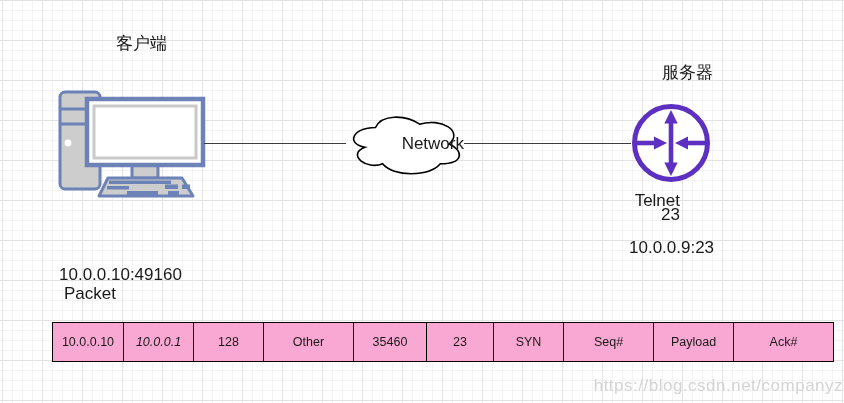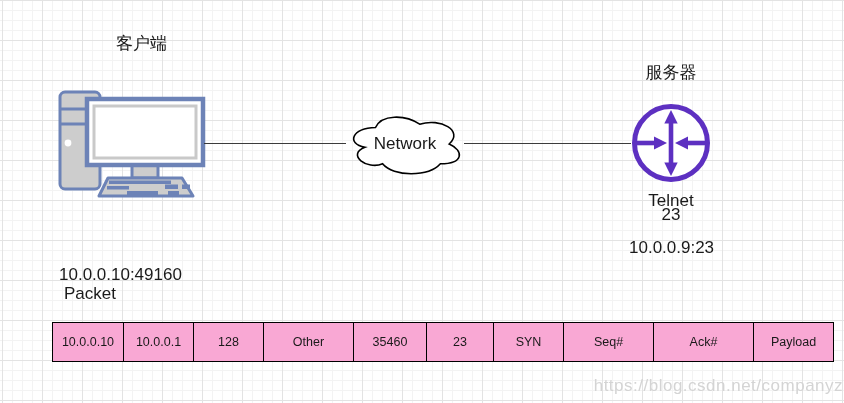--- a/index.html
+++ b/index.html
@@ -11,21 +11,21 @@
     background-image:
       linear-gradient(#e3e3e3 1px, transparent 1px),
       linear-gradient(90deg, #e3e3e3 1px, transparent 1px),
       linear-gradient(#f3f3f3 1px, transparent 1px),
       linear-gradient(90deg, #f3f3f3 1px, transparent 1px);
     background-size:40px 40px,40px 40px,10px 10px,10px 10px;
     background-position:2px 0,2px 0,2px 0,2px 0;
   }
   .abs{position:absolute;}
   .lbl{font-size:17px;line-height:14px;white-space:nowrap;}
-  .ctr{text-align:center;}
+  .ctr{text-align:right;}
   .hline{height:0;border-top:1.6px solid #3b3b3b;}
   
   .ptable{
     left:52px;top:322px;height:40px;display:flex;
     background:#fff;border:1.6px solid #000;box-sizing:border-box;
   }
   .pcell{
     display:flex;align-items:center;justify-content:center;
     font-size:12.5px;box-sizing:border-box;border-left:1.6px solid #000;
     background:#f9a8d4;
@@ -85,37 +85,37 @@
     <line x1="42" y1="21" x2="42" y2="63"></line>
     <polygon points="42,9 35.3,22.5 48.7,22.5" stroke="none"></polygon>
     <polygon points="42,75 35.3,61.5 48.7,61.5" stroke="none"></polygon>
     <line x1="8" y1="42" x2="26" y2="42"></line>
     <polygon points="38,42 25,35.4 25,48.6" stroke="none"></polygon>
     <line x1="76" y1="42" x2="58" y2="42"></line>
     <polygon points="46,42 59,35.4 59,48.6" stroke="none"></polygon>
   </g>
 </svg>
 
-<div class="abs lbl ctr" style="left:629px;top:194px;width:84px;">
+<div class="abs lbl ctr" style="left:596px;top:194px;width:84px;">
   <div>Telnet</div>
   <div>23</div>
 </div>
 
 <div class="abs lbl ctr" style="left:629px;top:241px;width:84px;">10.0.0.9:23</div>
 
 <div class="abs lbl" style="left:59px;top:268px;text-align:right;">10.0.0.10:49160</div>
 
 <div class="abs lbl" style="left:64px;top:287px;">Packet</div>
 
 <div class="abs ptable">
   <div class="pcell" style="width:70px;">10.0.0.10</div>
-  <div class="pcell" style="width:70px;">10.0.0.1</div>
+  <div class="pcell" style="width:70px;font-style:italic;">10.0.0.1</div>
   <div class="pcell" style="width:70px;">128</div>
   <div class="pcell" style="width:90px;">Other</div>
   <div class="pcell" style="width:73px;">35460</div>
   <div class="pcell" style="width:67px;">23</div>
   <div class="pcell" style="width:70px;">SYN</div>
   <div class="pcell" style="width:90px;">Seq#</div>
+  <div class="pcell" style="width:80px;">Payload</div>
   <div class="pcell" style="width:100px;">Ack#</div>
-  <div class="pcell" style="width:80px;">Payload</div>
 </div>
 
 <div class="abs watermark">https://blog.csdn.net/companyzh</div>
 
 </body></html>

